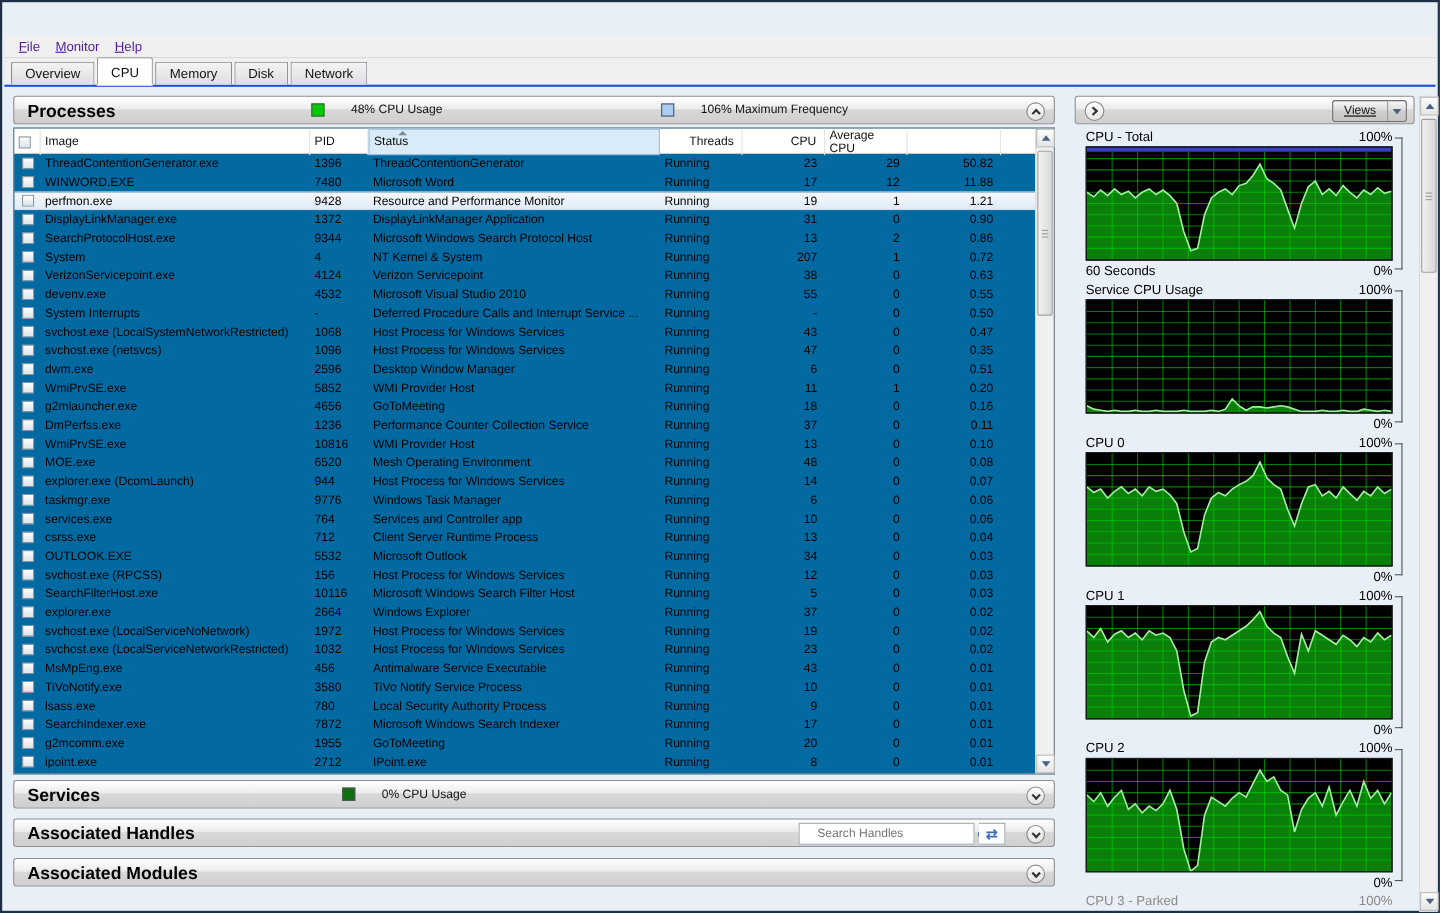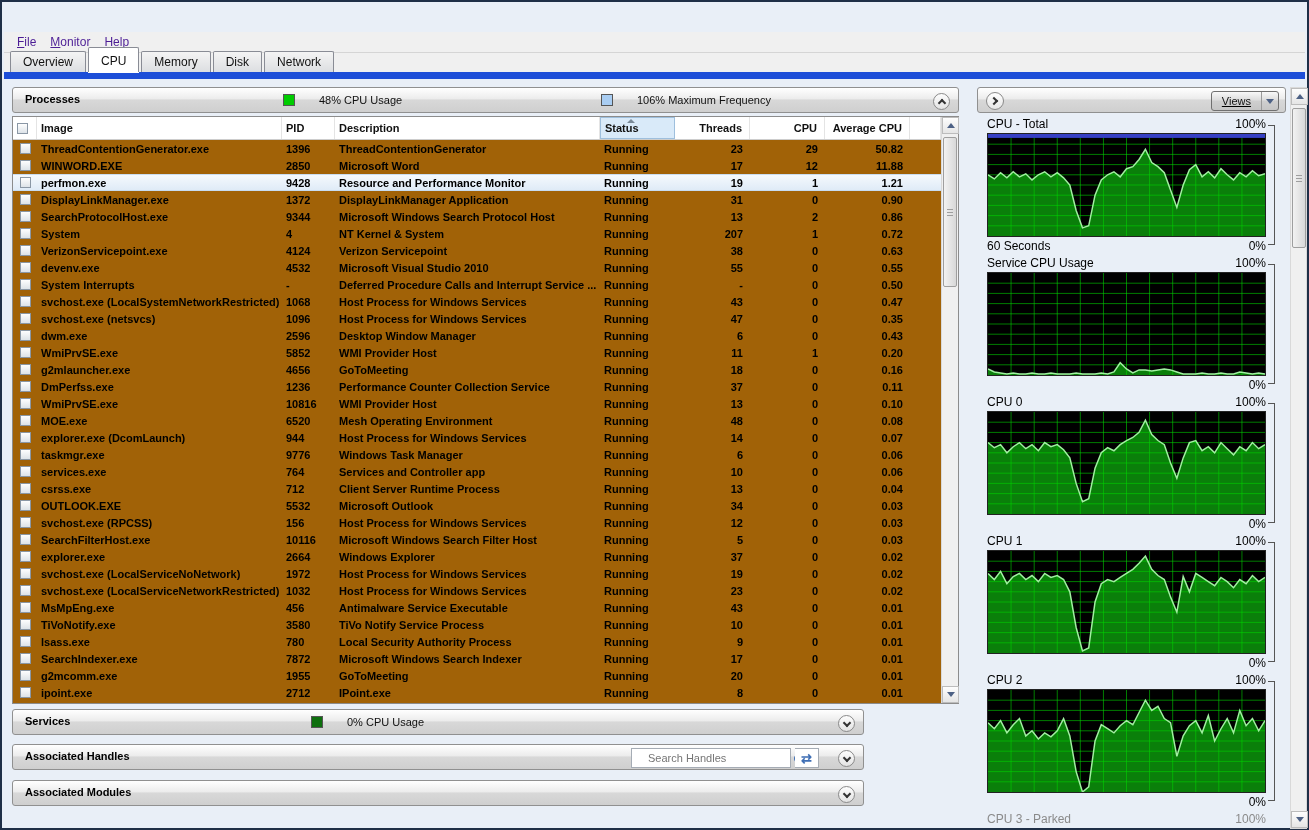--- a/index.html
+++ b/index.html
@@ -27,40 +27,40 @@
   .glyph-close::before, .glyph-close::after { content:""; position:absolute; left:5px; top:0; width:3px; height:13px; background:#fff; box-shadow:0 0 2px #7c1d0c; }
   .glyph-close::before { transform:rotate(45deg); }
   .glyph-close::after { transform:rotate(-45deg); }
 
   
   .menubar { position:absolute; top:30px; left:2px; right:2px; height:21px; background:#f0f0f0; border-bottom:1px solid #d5d5d5; display:flex; align-items:center; padding-left:6px; }
   .menu-item { font-size:12px; color:#4c1d95; padding:2px 7px; }
   .menu-item .u { text-decoration:underline; }
 
   
-  .tabbar { position:absolute; top:51px; left:2px; right:2px; height:26px; background:#f0f0f0; display:flex; align-items:flex-end; padding-left:6px; border-bottom:7px solid #1d4ed8; }
+  .tabbar { position:absolute; top:51px; left:2px; right:2px; height:26px; background:#f0f0f0; display:flex; align-items:flex-end; padding-left:6px; border-bottom:2px solid #1d4ed8; }
   .tab { font-size:12px; color:#111; padding:3px 12px 4px; border:1px solid #898c95; border-bottom:none; background:linear-gradient(#f4f4f4, #dcdee1); margin-right:2px; border-radius:2px 2px 0 0; height:21px; }
   .tab.active { background:#fff; height:25px; padding-top:6px; position:relative; z-index:2; box-shadow:0 1px 0 #fff; }
 
   
   .client { position:absolute; top:77px; left:2px; right:2px; bottom:2px; background:#e9eff7; }
 
   .panel-headerbar { background:linear-gradient(#ffffff, #ececec 45%, #d8d8d8 50%, #cfcfcf); border:1px solid #909090; border-radius:3px; position:relative; height:26px; }
-  .panel-title { position:absolute; left:12px; top:5px; font-size:11px; font-weight:bold; color:#000; }
+  .panel-title { position:absolute; left:12px; top:5px; font-size:16px; font-weight:bold; color:#000; }
   .legend { position:absolute; top:6px; display:flex; align-items:center; gap:24px; font-size:11px; color:#111;justify-content:flex-end; }
   .legend .chip { width:12px; height:12px; border:1px solid #555; }
   .chev-btn { position:absolute; right:8px; top:5px; width:17px; height:17px; border-radius:50%; border:1px solid #8a8a8a; background:linear-gradient(#fdfdfd,#e3e3e3); display:flex; align-items:center; justify-content:center; }
   .chev { width:6px; height:6px; border-right:2px solid #333; border-bottom:2px solid #333; }
   .chev.up   { transform:rotate(-135deg); margin-top:3px; }
   .chev.down { transform:rotate(45deg); margin-top:-2px; }
   .chev.right{ transform:rotate(-45deg); margin-left:-2px; }
 
   
   .processes-panel { position:absolute; left:8px; top:8px; width:947px; height:617px; }
-  .table-wrap { position:absolute; top:29px; left:0; right:0; bottom:0; background:#a16207; border:1px solid #8c8c8c;font-weight:bold; }
+  .table-wrap { position:absolute; top:29px; left:0; right:0; bottom:0; background:#0369a1; border:1px solid #8c8c8c; }
   .thead { display:grid; grid-template-columns:24px 245px 53px 265px 75px 75px 75px 85px 1fr; height:23px; border-bottom:1px solid #cdcdcd; font-size:11px; color:#111; align-items:center; background:#fff; margin-right:17px; }
   .thead .th { padding:0 4px; height:100%; display:flex; align-items:center; border-right:1px solid #e4e4e4; position:relative; }
   .thead .th.r { justify-content:flex-end; padding-right:7px; }
   .th-status { background:#d9eaf9; border:1px solid #9ebfdd !important; }
   .sort-arrow { position:absolute; top:1px; left:26px; width:0; height:0; border-left:4px solid transparent; border-right:4px solid transparent; border-bottom:4px solid #7a8a99; }
   .checkbox { width:11px; height:11px; border:1px solid #8a97a5; background:linear-gradient(#fefefe,#dde3e8); }
   .tbody { position:absolute; top:23px; left:0; right:17px; bottom:0; overflow:hidden; }
   .trow { display:grid; grid-template-columns:24px 245px 53px 265px 75px 75px 75px 85px 1fr; height:17px; align-items:center; font-size:11px; color:#000; }
   .trow .td { padding:0 4px; white-space:nowrap; overflow:hidden; }
   .trow .td.r { text-align:right; padding-right:7px; }
@@ -70,21 +70,21 @@
   
   .vscroll { position:absolute; top:0; right:0; width:17px; bottom:0; background:#f0f0f0; border-left:1px solid #d9d9d9; }
   .sb-btn { position:absolute; left:0; width:17px; height:17px; background:linear-gradient(#fdfdfd,#e5e5e5); border:1px solid #bcbcbc; display:flex; align-items:center; justify-content:center; }
   .sb-btn.top { top:0; } .sb-btn.bottom { bottom:0; }
   .tri-up { width:0; height:0; border-left:4px solid transparent; border-right:4px solid transparent; border-bottom:5px solid #4d6185; }
   .tri-down { width:0; height:0; border-left:4px solid transparent; border-right:4px solid transparent; border-top:5px solid #4d6185; }
   .sb-thumb { position:absolute; left:1px; width:14px; background:linear-gradient(90deg,#f2f2f2,#d8d8d8); border:1px solid #9e9e9e; border-radius:2px; }
   .grip { position:absolute; left:3px; right:3px; top:50%; height:1px; background:#9e9e9e; box-shadow:0 -3px 0 #9e9e9e, 0 3px 0 #9e9e9e; }
 
   
-  .bar { position:absolute; left:8px; width:852px; height:26px; }
+  .bar { position:absolute; left:8px; width:947px; height:26px; }
   .services-bar { top:630px; } .handles-bar { top:665px; } .modules-bar { top:701px; }
   .searchbox { position:absolute; right:72px; top:3px; width:160px; height:20px; border:1px solid #a5acb5; background:#fff; display:flex; align-items:center; }
   .searchbox input { flex:1; border:none; outline:none; font-size:11px; color:#8a8a8a; padding:0 4px; font-family:"Liberation Sans",sans-serif; background:transparent;margin-left:12px; }
   .search-mag { width:20px; height:100%; display:flex; align-items:center; justify-content:center; }
   .mag { width:7px; height:7px; border:2px solid #3f6fb5; border-radius:50%; position:relative; }
   .mag::after { content:""; position:absolute; left:5px; top:5px; width:5px; height:2px; background:#3f6fb5; transform:rotate(45deg); }
   .refresh-btn { position:absolute; right:44px; top:3px; width:24px; height:20px; border:1px solid #a5acb5; border-left:none; background:#fff; display:flex; align-items:center; justify-content:center; color:#3f6fb5; font-size:13px; font-weight:bold; }
 
   
   .right-col { position:absolute; left:973px; top:8px; width:309px; height:743px; overflow:visible; }
@@ -143,21 +143,20 @@
           </div>
       </div>
 
       <div class="table-wrap">
         <div class="thead" id="thead">
             <div class="th">
               <div class="checkbox"></div>
             </div>
             <div class="th">Image</div>
             <div class="th">PID</div>
-            <div class="th">Description</div>
             <div class="th th-status">Status<div class="sort-arrow"></div></div>
             <div class="th r">Threads</div>
             <div class="th r">CPU</div>
             <div class="th r">Average CPU</div>
             <div class="th"></div>
           </div>
         <div class="tbody" id="tbody">
             <div class="trow">
               <div class="td cb">
                 <div class="checkbox"></div>
@@ -169,21 +168,21 @@
               <div class="td r">23</div>
               <div class="td r">29</div>
               <div class="td r">50.82</div>
               <div class="td"></div>
             </div>
             <div class="trow">
               <div class="td cb">
                 <div class="checkbox"></div>
               </div>
               <div class="td">WINWORD.EXE</div>
-              <div class="td">2850</div>
+              <div class="td">7480</div>
               <div class="td">Microsoft Word</div>
               <div class="td">Running</div>
               <div class="td r">17</div>
               <div class="td r">12</div>
               <div class="td r">11.88</div>
               <div class="td"></div>
             </div>
             <div class="trow selected">
               <div class="td cb">
                 <div class="checkbox"></div>
@@ -304,21 +303,21 @@
             <div class="trow">
               <div class="td cb">
                 <div class="checkbox"></div>
               </div>
               <div class="td">dwm.exe</div>
               <div class="td">2596</div>
               <div class="td">Desktop Window Manager</div>
               <div class="td">Running</div>
               <div class="td r">6</div>
               <div class="td r">0</div>
-              <div class="td r">0.43</div>
+              <div class="td r">0.51</div>
               <div class="td"></div>
             </div>
             <div class="trow">
               <div class="td cb">
                 <div class="checkbox"></div>
               </div>
               <div class="td">WmiPrvSE.exe</div>
               <div class="td">5852</div>
               <div class="td">WMI Provider Host</div>
               <div class="td">Running</div>

